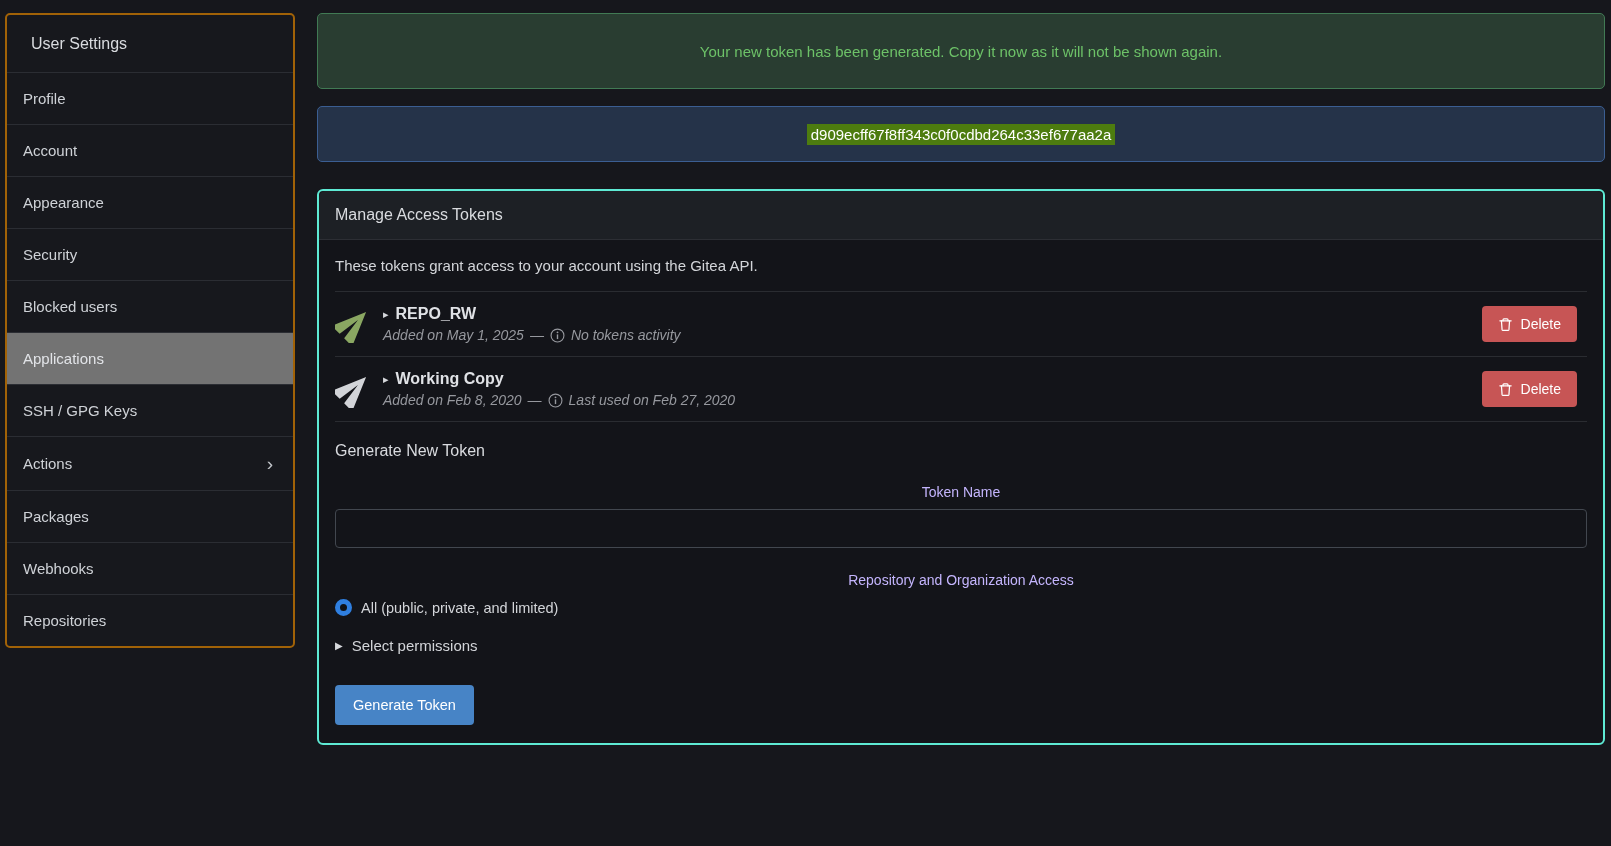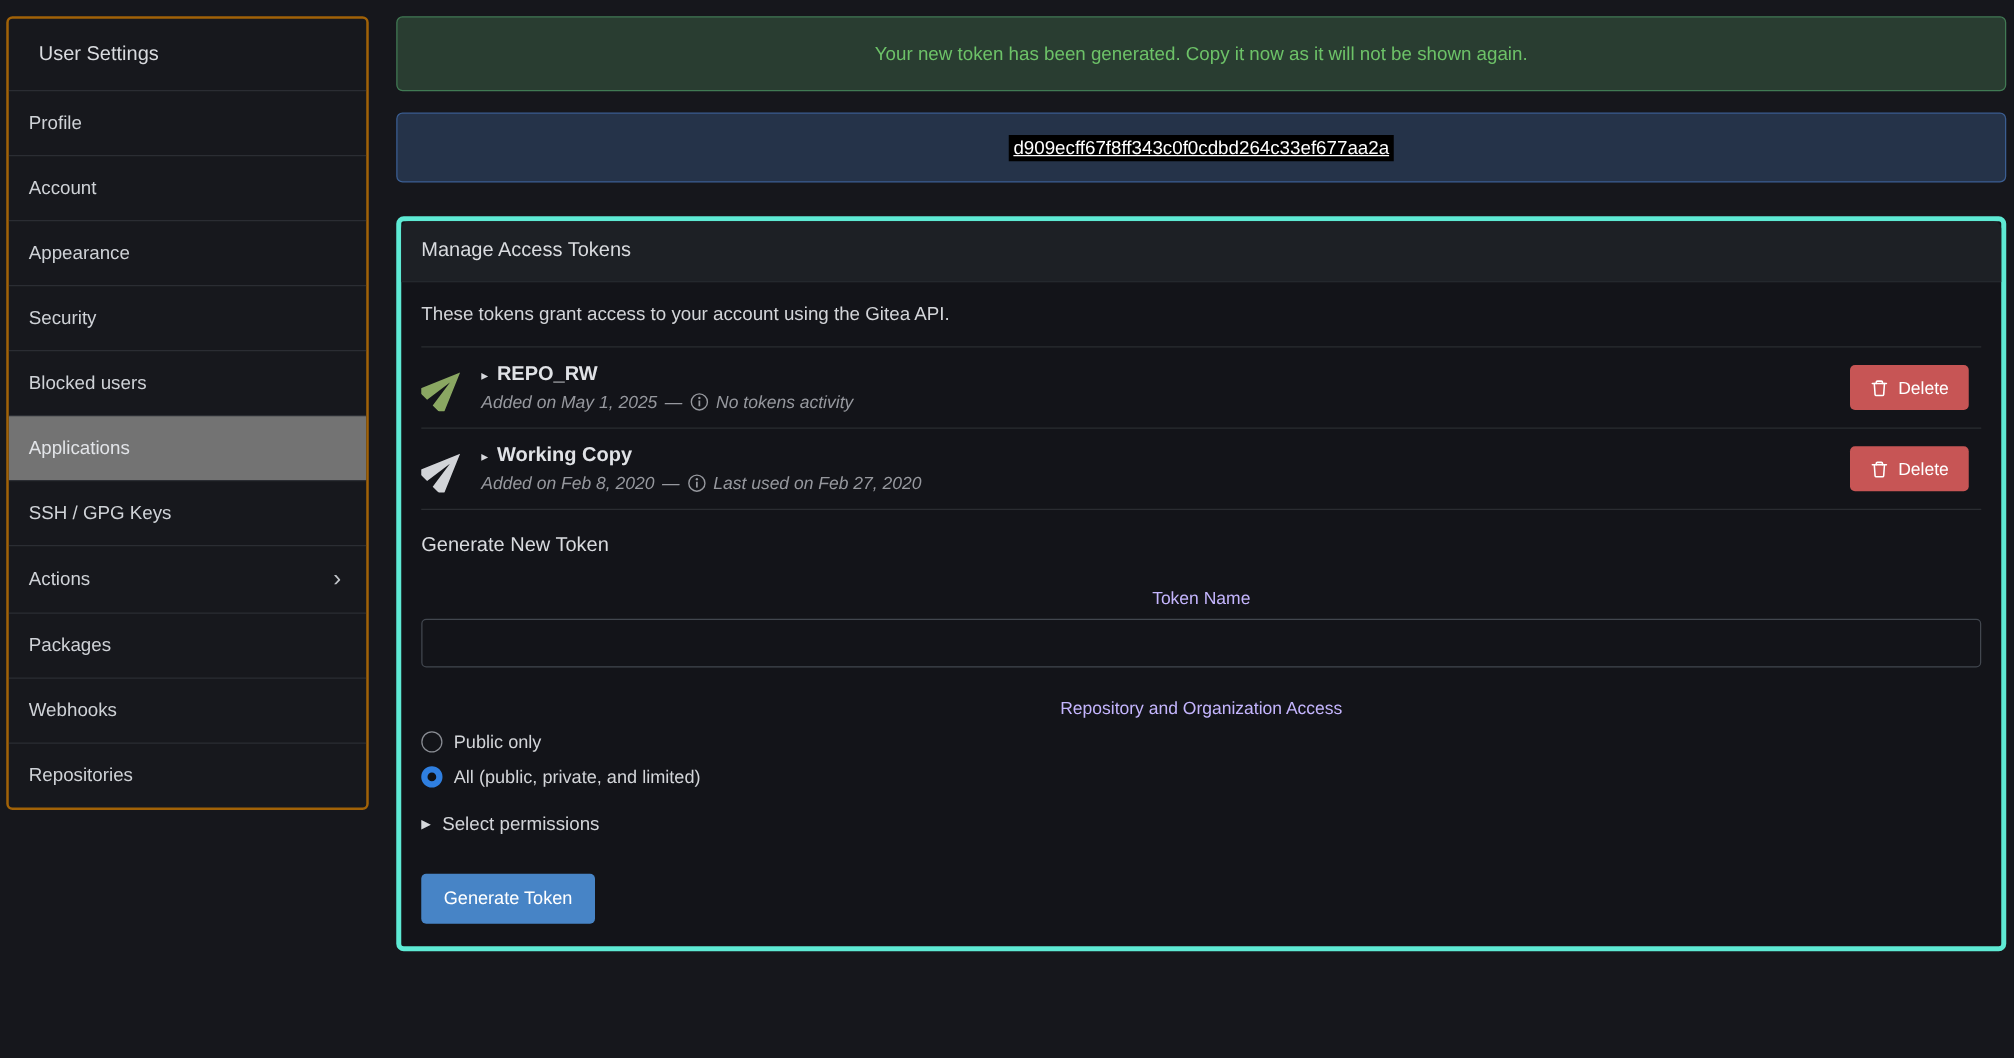--- a/index.html
+++ b/index.html
@@ -31,47 +31,46 @@
   }
   .sidebar-item:first-child { border-top: none; }
   .sidebar-header { font-size: 16px; padding: 20px 16px 19px 24px; color: #d9dbdf; }
   .sidebar-item.active { background: #737373; color: #e2e4e8; }
   .chev { font-size: 19px; line-height: 1; color: #c2c5ca; font-weight: 400; margin-right: 4px; }
 
   
   .main { flex: 1; margin-left: 22px; display: flex; flex-direction: column; }
 
   .alert-success {
-    height: 60px;
+    height: 76px;
     background: #293d31;
     border: 1px solid #417a54;
     border-radius: 5px;
     display: flex; align-items: center; justify-content: center;
     color: #6dc268; font-size: 15px;
     margin-bottom: 17px;
   }
 
   .token-bar {
     height: 56px;
     background: #253349;
     border: 1px solid #3b5e92;
     border-radius: 5px;
     display: flex; align-items: center; justify-content: center;
     margin-bottom: 27px;
     font-size: 15px;
   }
   .token-selection {
-    background: #000000;
+    background: #4d7c0f;
     color: #ffffff;
     padding: 2px 4px;
-    text-decoration: underline;
   }
 
   .panel {
-    border: 4px solid #5eead4;
+    border: 2px solid #5eead4;
     border-radius: 6px;
     background: #131419;
     margin-bottom: 20px;
   }
   .panel-header {
     background: #1d2025;
     border-bottom: 1px solid #2c2e34;
     border-radius: 6px 6px 0 0;
     padding: 15px 16px;
     font-size: 16px;
@@ -293,24 +292,20 @@
 
       <div class="generate-section">
         <h3 class="gen-header">Generate New Token</h3>
 
         <div class="field-label">Token Name</div>
         <input class="text-input" type="text" value="" style="">
 
         <div class="field-label access-label">Repository and Organization Access</div>
 
         <div class="radio-line">
-          <span class="radio unchecked"></span>
-          <span class="radio-label">Public only</span>
-        </div>
-        <div class="radio-line">
           <span class="radio checked"></span>
           <span class="radio-label">All (public, private, and limited)</span>
         </div>
 
         <div class="select-permissions">
           <span class="tri">▶</span>
           <span>Select permissions</span>
         </div>
 
         <button class="generate-btn">Generate Token</button>

